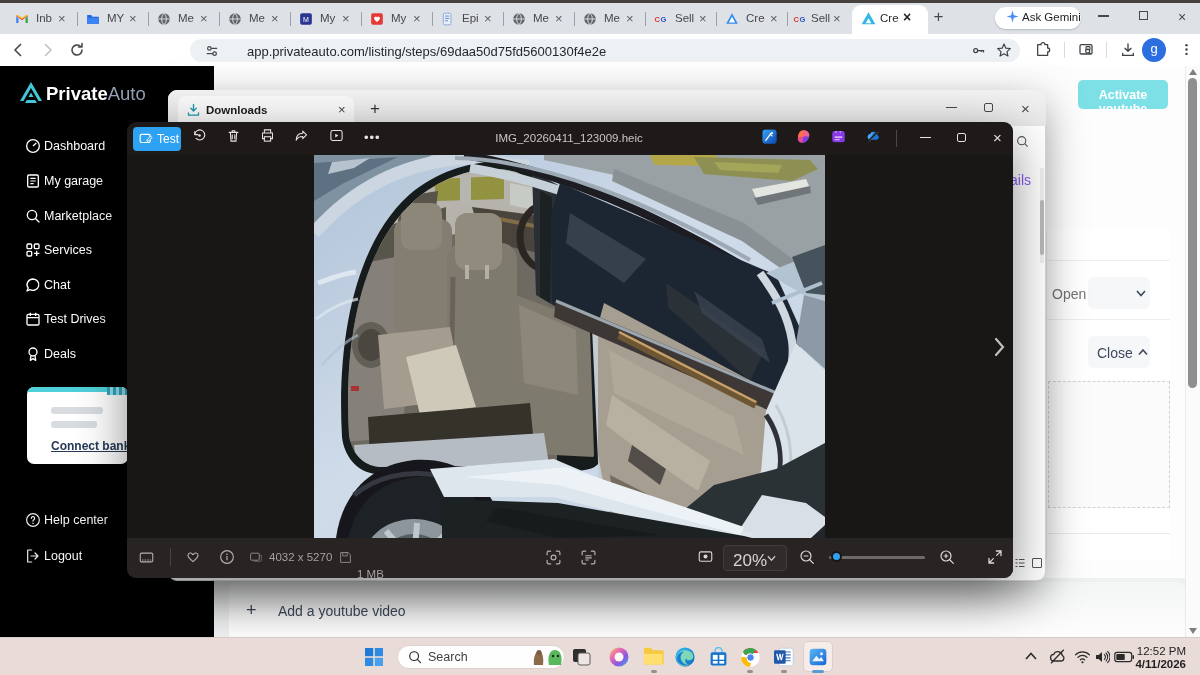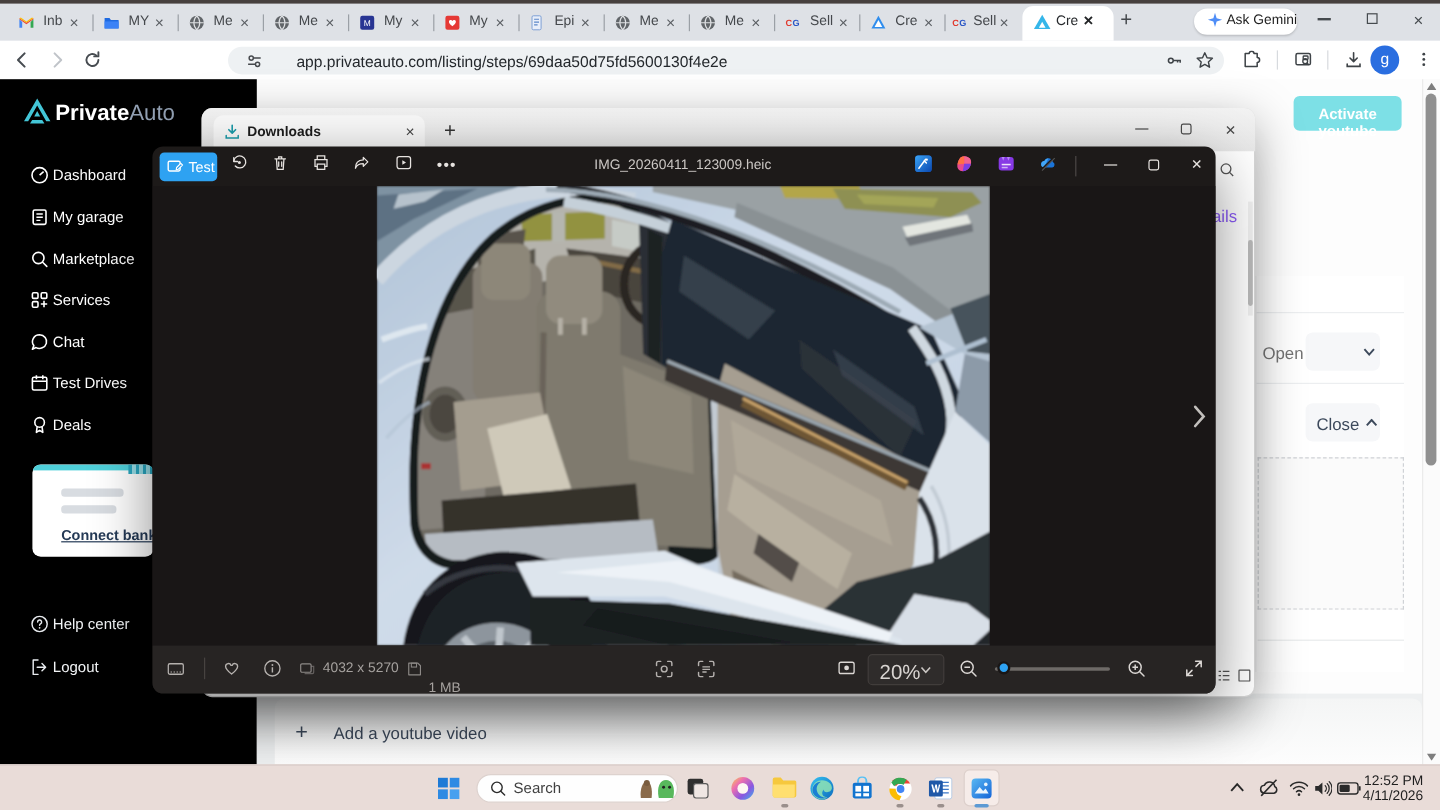--- a/index.html
+++ b/index.html
@@ -723,14 +723,14 @@
 <svg class="abs" style="left:1094px;top:649px" width="16" height="16" viewBox="0 0 24 24">
       <path d="M3 9 v6 h4 l5 4.5 V4.5 L7 9 Z" fill="#2a2a2a"></path>
       <path d="M15.5 8.5 a5 5 0 0 1 0 7 M18 6 a8.5 8.5 0 0 1 0 12 M20.5 3.5 a12 12 0 0 1 0 17" stroke="#2a2a2a" stroke-width="1.6" fill="none" stroke-linecap="round"></path>
     </svg>
 <svg class="abs" style="left:1114px;top:651px" width="20" height="12" viewBox="0 0 26 14">
       <rect x="1" y="1" width="22" height="12" rx="3" stroke="#2a2a2a" stroke-width="1.5" fill="none"></rect>
       <rect x="24" y="4.5" width="2" height="5" rx="1" fill="#2a2a2a"></rect>
       <rect x="3" y="3" width="11" height="8" rx="1.5" fill="#2a2a2a"></rect>
     </svg>
 <div class="abs" style="left:1130px;top:645px;width:56px;text-align:right;font-size:11.5px;color:#1f1f1f;">12:52 PM</div>
-<div class="abs" style="left:1130px;top:658px;width:56px;text-align:right;font-size:11.5px;color:#1f1f1f;">4/11/2026</div>
+<div class="abs" style="left:1130px;top:658px;width:56px;text-align:right;font-size:11.5px;color:#1f1f1f;font-weight:bold;">4/11/2026</div>
 </div>
 
 </body></html>

